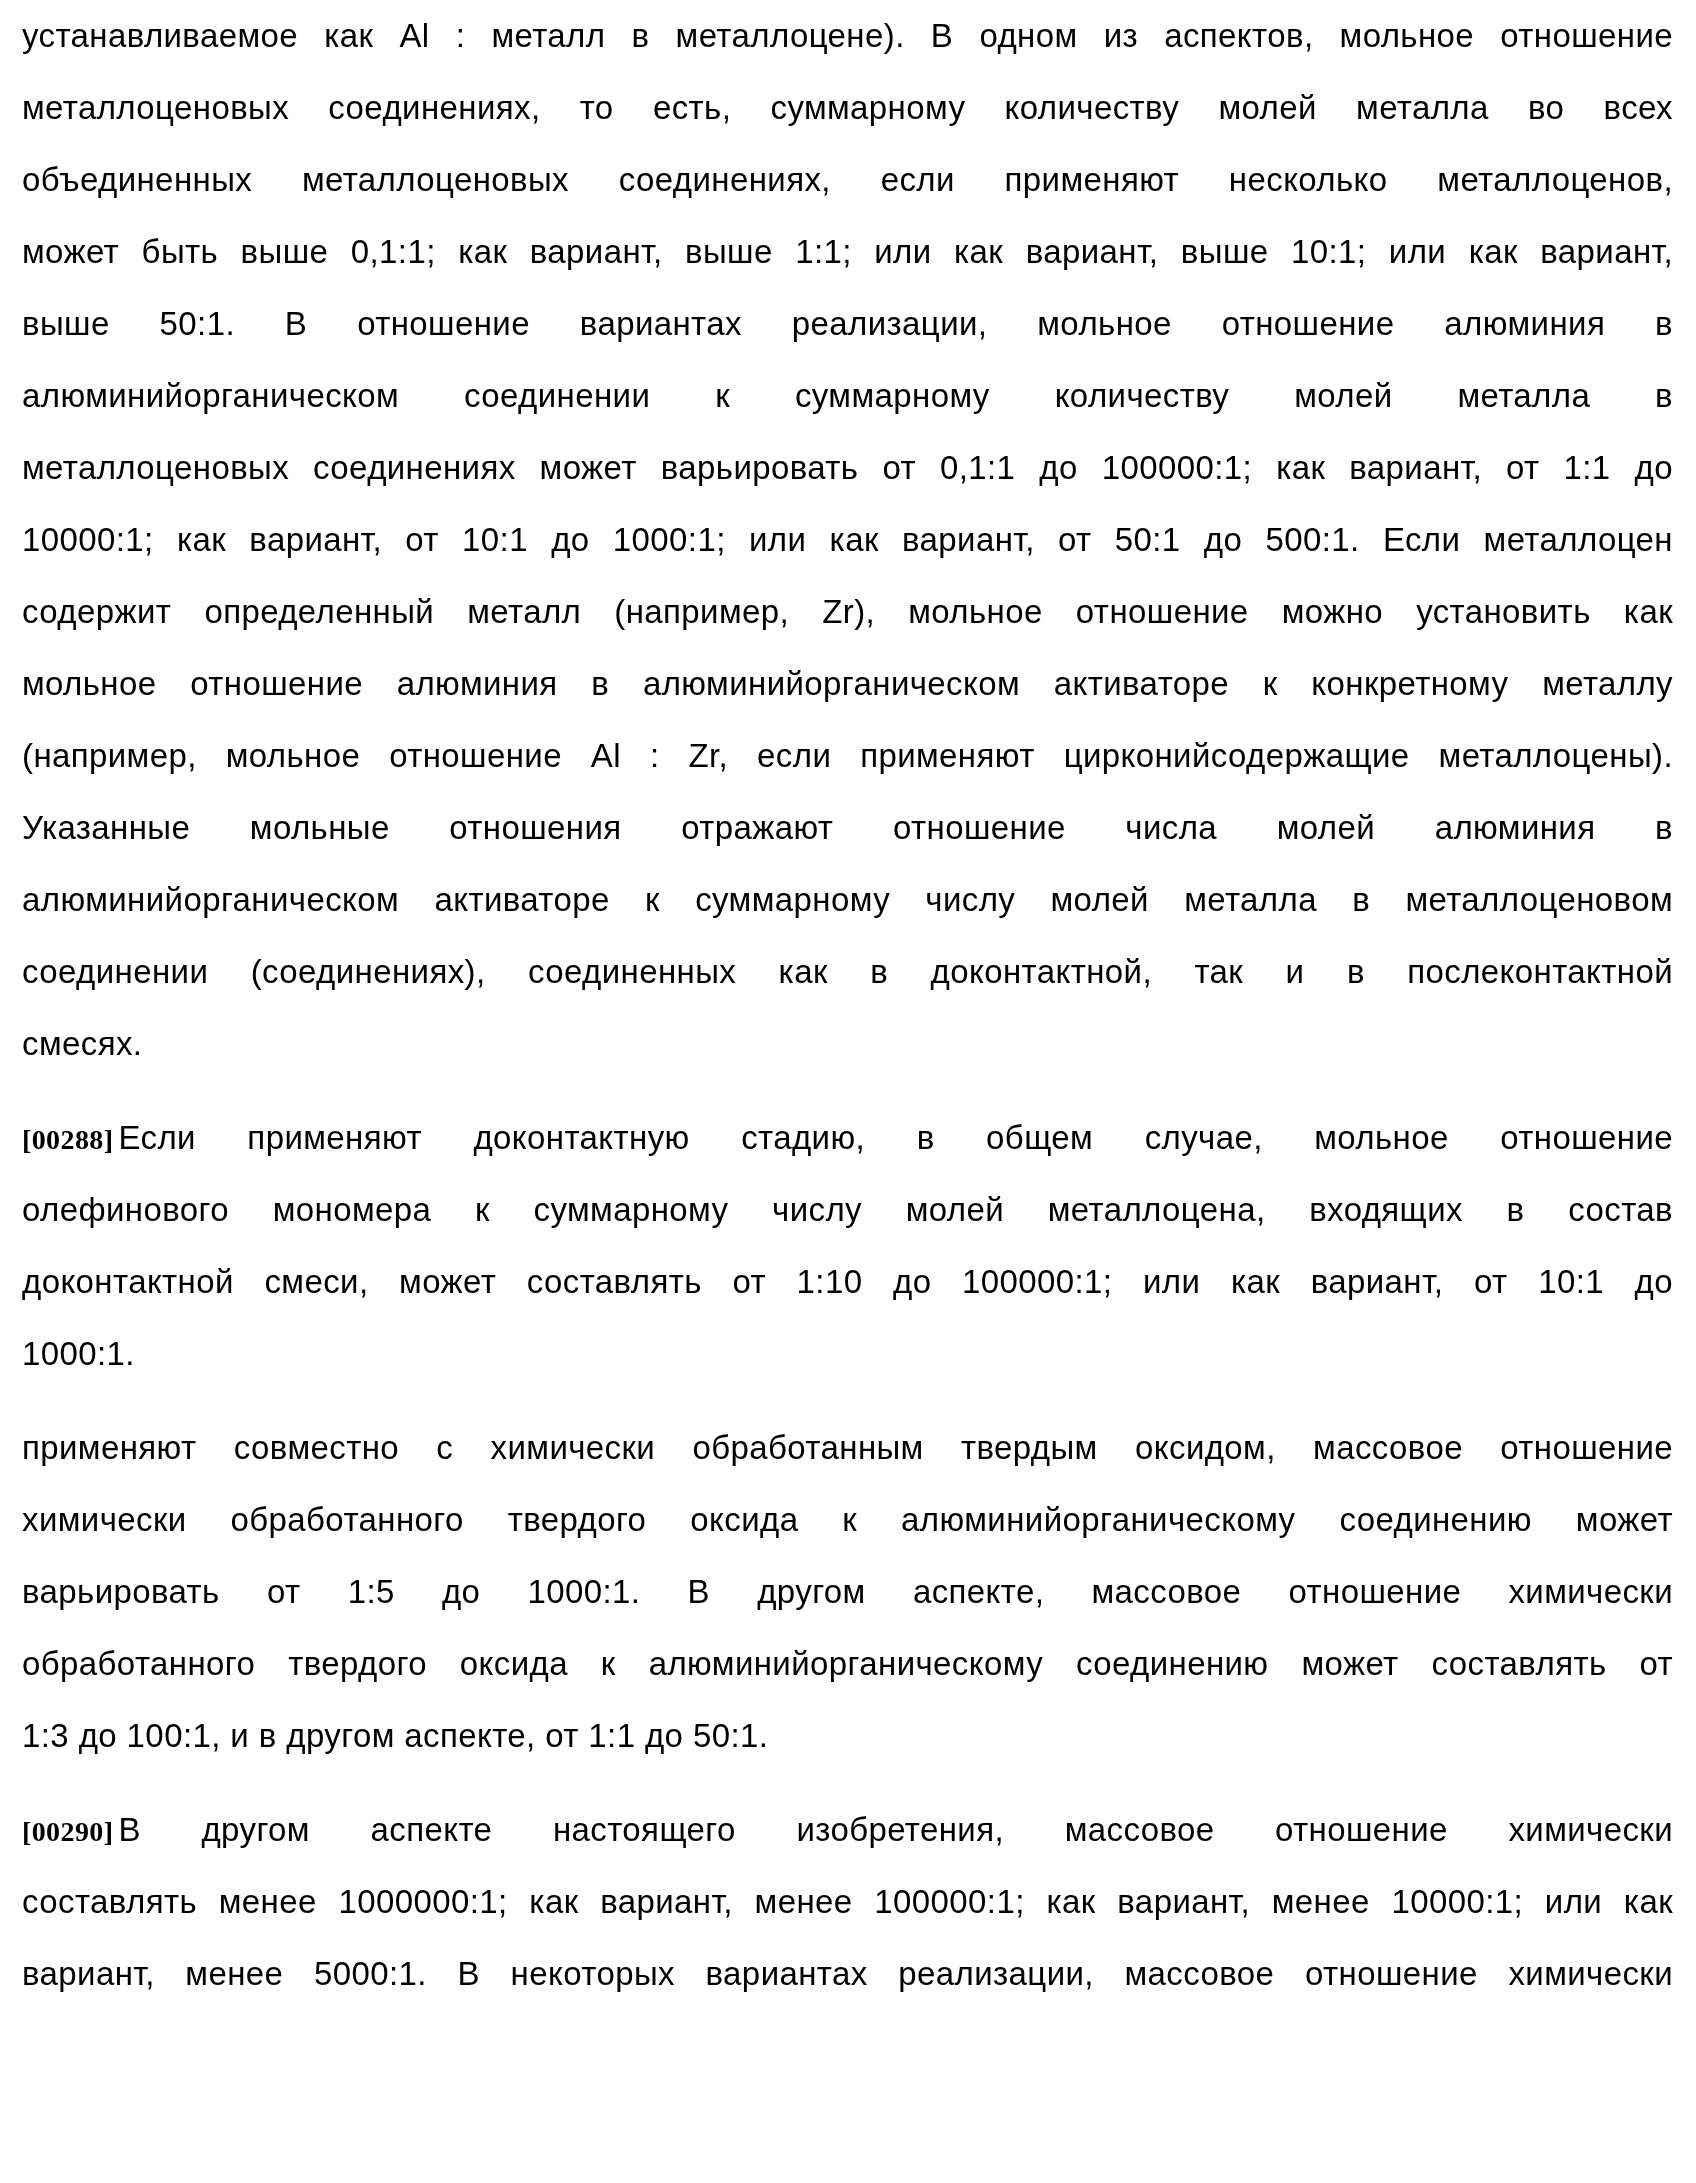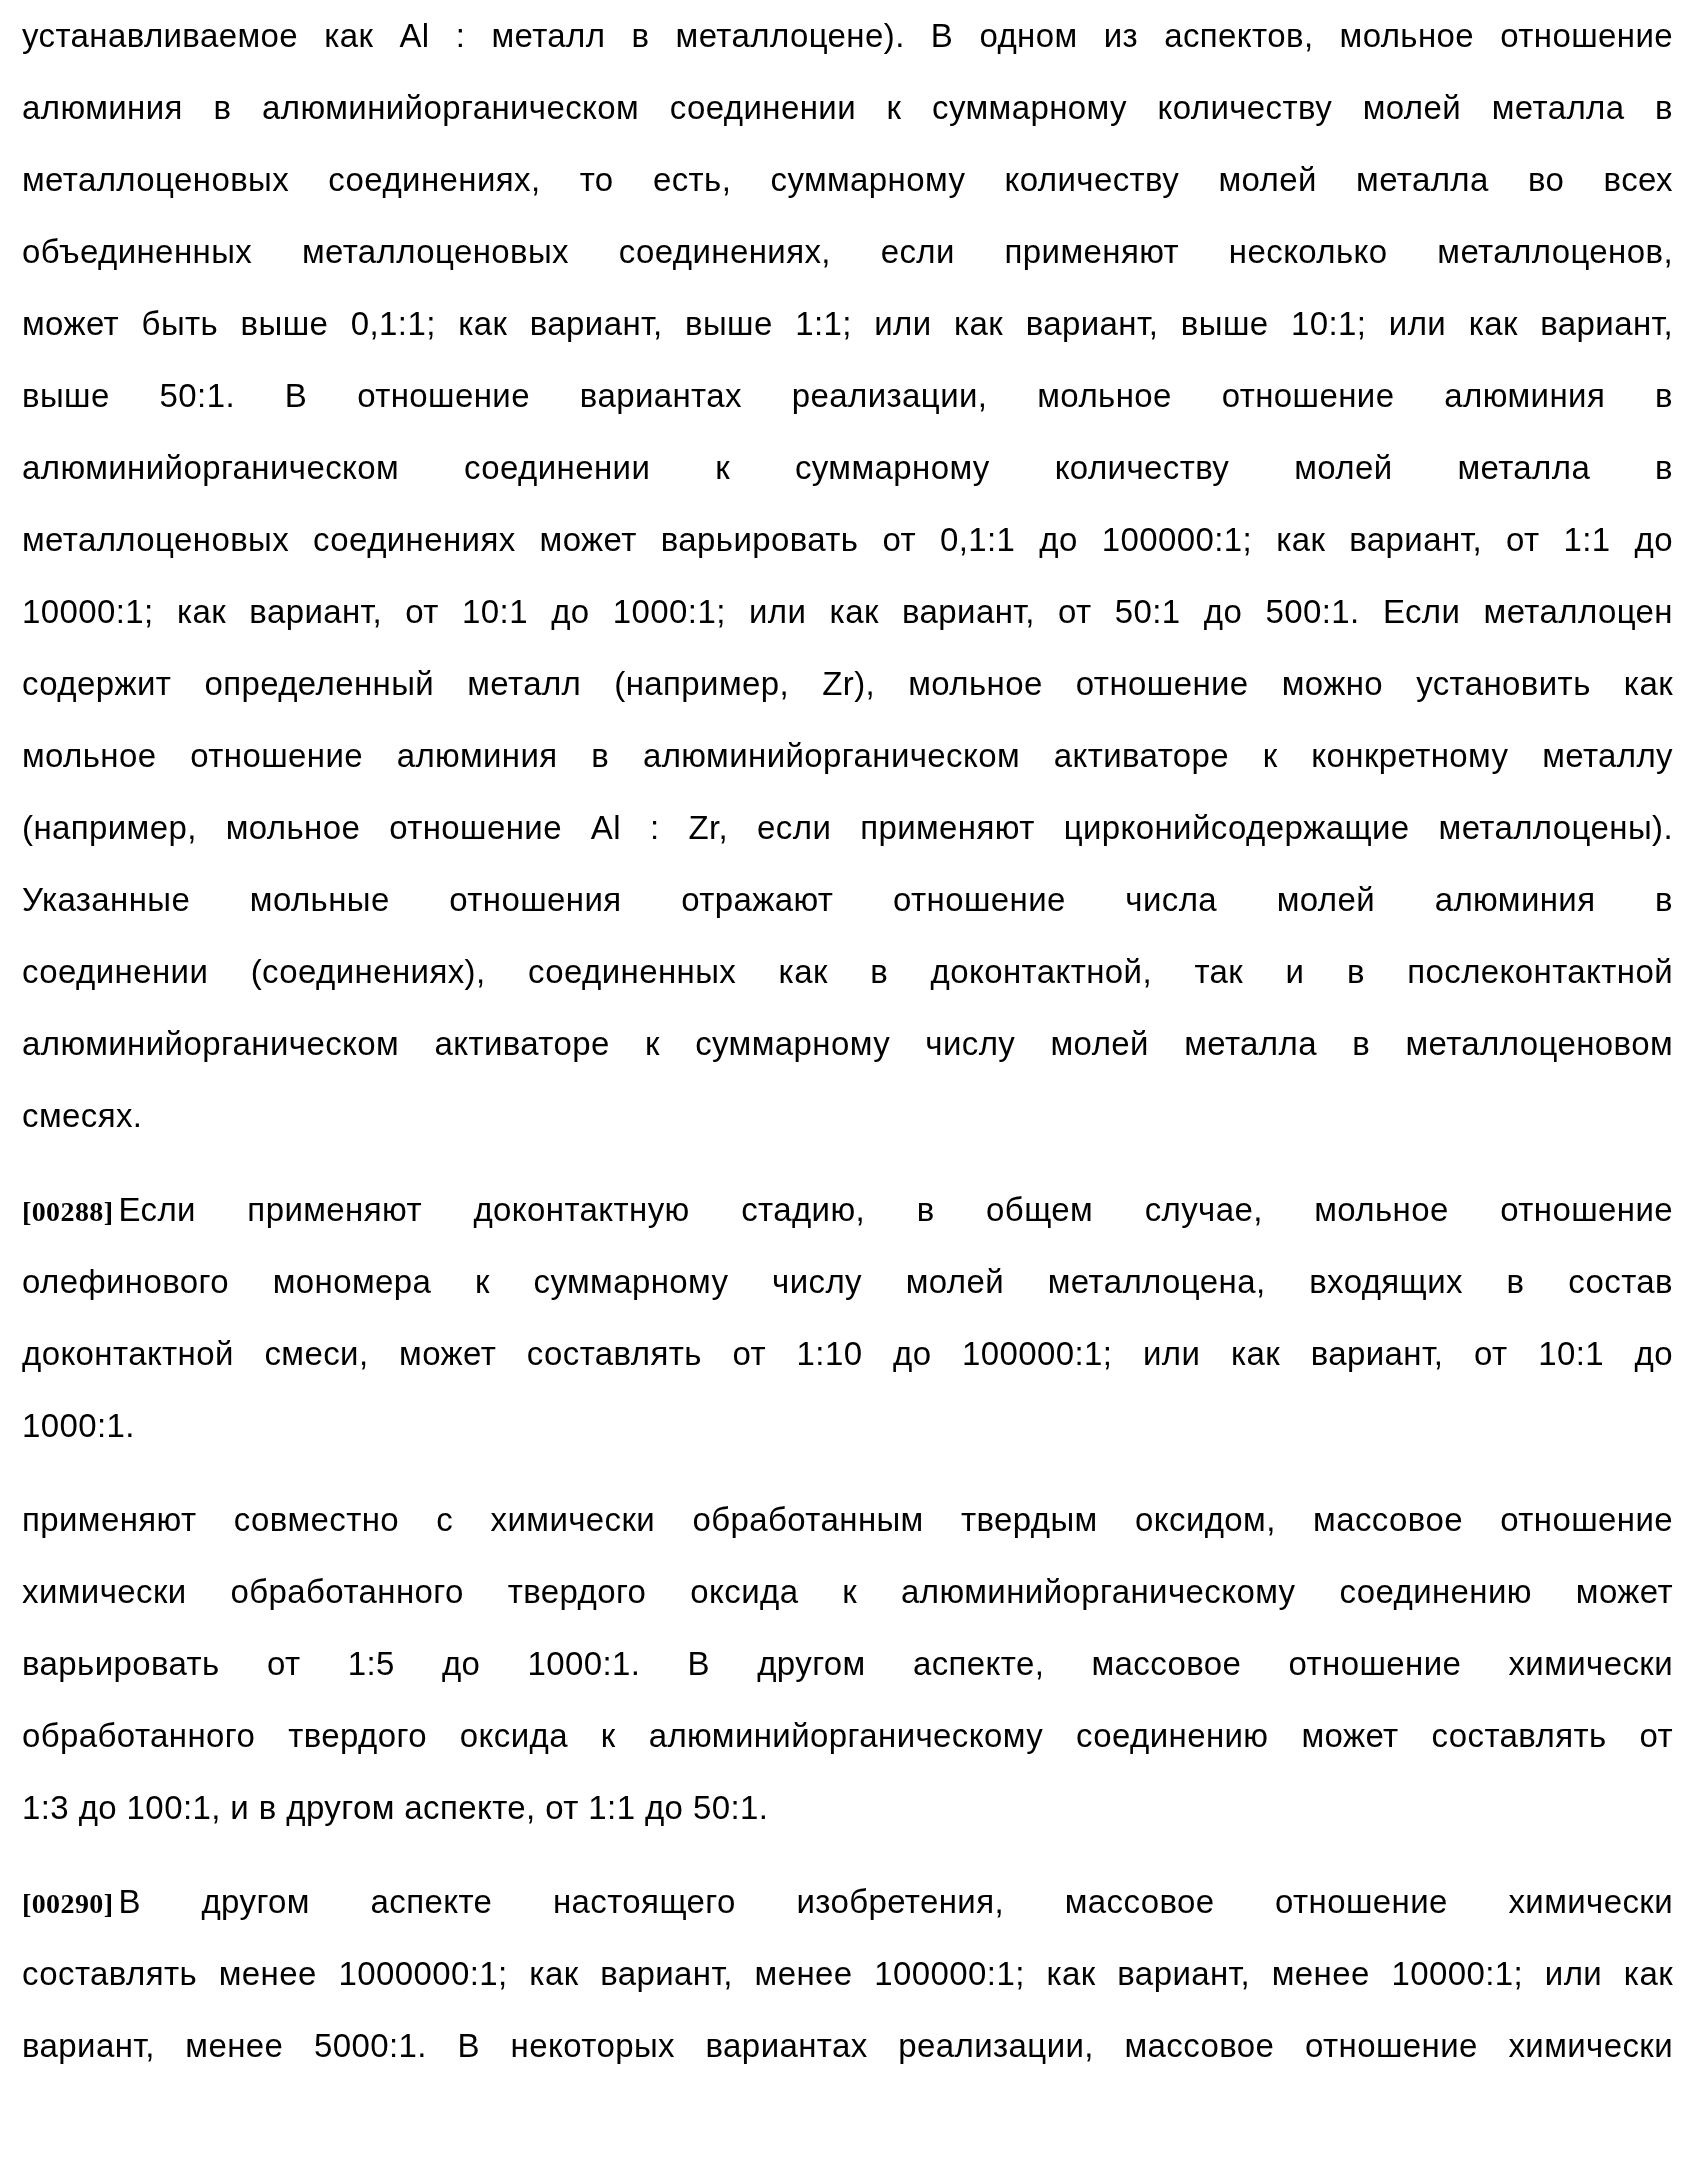--- a/index.html
+++ b/index.html
@@ -16,34 +16,33 @@
   .line.last { text-align-last: left; }
   .pnum { font-family: "Liberation Serif", serif; font-weight: bold; font-size: 28px; margin-right: 5px; }
 </style>
 </head>
 <body>
 
 <div class="page">
 
   <div class="para">
     <span class="line">устанавливаемое как Al : металл в металлоцене).  В одном из аспектов, мольное отношение</span>
-    <span class="line">алюминия в алюминийорганическом соединении к суммарному количеству молей металла в</span>
     <span class="line">металлоценовых соединениях, то есть, суммарному количеству молей металла во всех</span>
     <span class="line">объединенных металлоценовых соединениях, если применяют несколько металлоценов,</span>
     <span class="line">может быть выше 0,1:1; как вариант, выше 1:1; или как вариант, выше 10:1; или как вариант,</span>
     <span class="line">выше 50:1. В отношение вариантах реализации, мольное отношение алюминия в</span>
     <span class="line">алюминийорганическом соединении к суммарному количеству молей металла в</span>
     <span class="line">металлоценовых соединениях может варьировать от 0,1:1 до 100000:1; как вариант, от 1:1 до</span>
     <span class="line">10000:1; как вариант, от 10:1 до 1000:1; или как вариант, от 50:1 до 500:1. Если металлоцен</span>
     <span class="line">содержит определенный металл (например, Zr), мольное отношение можно установить как</span>
     <span class="line">мольное отношение алюминия в алюминийорганическом активаторе к конкретному металлу</span>
     <span class="line">(например, мольное отношение Al : Zr, если применяют цирконийсодержащие металлоцены).</span>
     <span class="line">Указанные мольные отношения отражают отношение числа молей алюминия в</span>
+    <span class="line">алюминийорганическом активаторе к суммарному числу молей металла в металлоценовом</span>
     <span class="line">соединении (соединениях), соединенных как в доконтактной, так и в послеконтактной</span>
-    <span class="line">алюминийорганическом активаторе к суммарному числу молей металла в металлоценовом</span>
     <span class="line last">смесях.</span>
   </div>
 
   <div class="para">
     <span class="line"><span class="pnum">[00288]</span><span>Если применяют доконтактную стадию, в общем случае, мольное отношение</span></span>
     <span class="line">олефинового мономера к суммарному числу молей металлоцена, входящих в состав</span>
     <span class="line">доконтактной смеси, может составлять от 1:10 до 100000:1; или как вариант, от 10:1 до</span>
     <span class="line last">1000:1.</span>
   </div>
 

